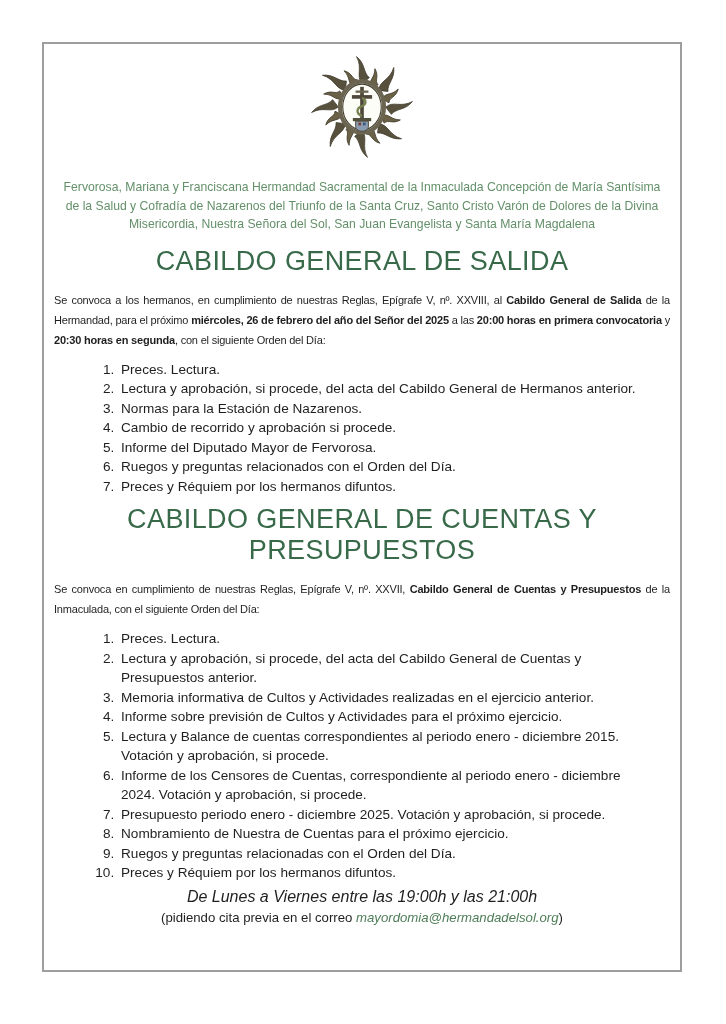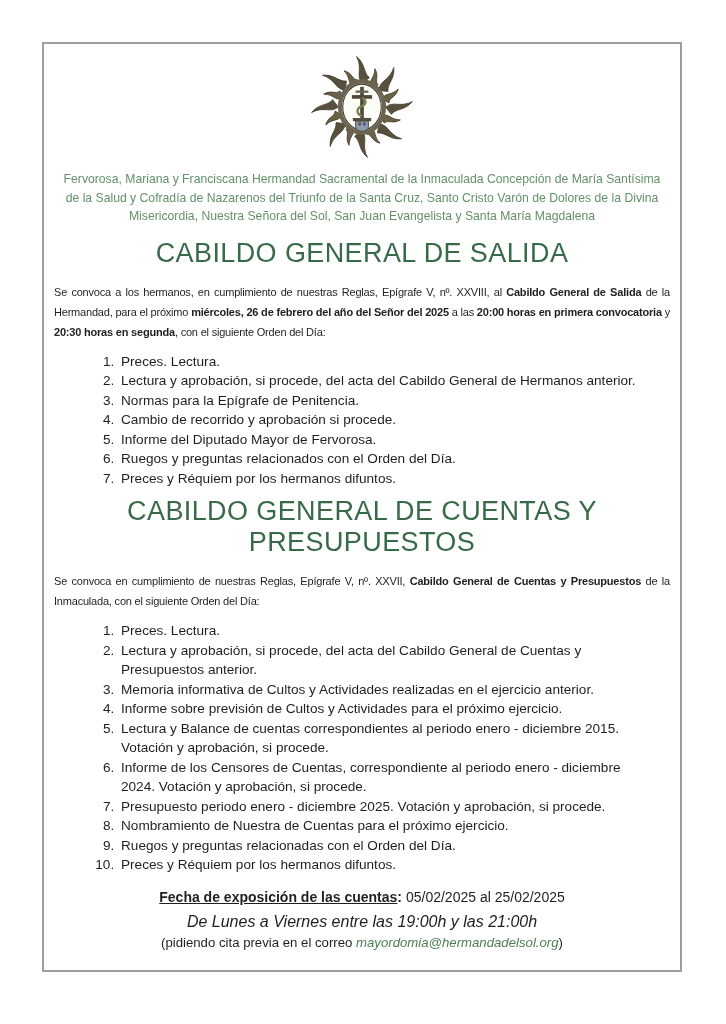--- a/index.html
+++ b/index.html
@@ -15,21 +15,21 @@
   .sheet{position:relative;width:726px;height:1024px;background:#ffffff;overflow:hidden;}
   .frame{
     position:absolute;left:42px;top:42px;width:640px;height:930px;
     border:2px solid var(--border-gray);
     padding:8px 10px 0 10px;
     display:flex;flex-direction:column;align-items:stretch;
     overflow:hidden;
   }
   .emblem-wrap{text-align:center;margin:0;line-height:0;}
   .org-name{
-    margin:8px 2px 0;text-align:center;
+    margin:16px 2px 0;text-align:center;
     font-size:12.2px;line-height:18.5px;color:var(--accent-green);
   }
   h1.doc-title{
     margin:12px 0 0;text-align:center;font-weight:400;
     font-size:27px;line-height:31px;letter-spacing:.4px;
     color:var(--title-green);
   }
   h1.doc-title.second{margin-top:8px;}
   p.intro{
     margin:13px 0 0;text-align:justify;
@@ -97,21 +97,21 @@
 
     <p class="org-name">Fervorosa, Mariana y Franciscana Hermandad Sacramental de la Inmaculada Concepción de María Santísima de la Salud y Cofradía de Nazarenos del Triunfo de la Santa Cruz, Santo Cristo Varón de Dolores de la Divina Misericordia, Nuestra Señora del Sol, San Juan Evangelista y Santa María Magdalena</p>
 
     <h1 class="doc-title">CABILDO GENERAL DE SALIDA</h1>
 
     <p class="intro"><span>Se convoca a los hermanos, en cumplimiento de nuestras Reglas, Epígrafe V, nº. XXVIII, al </span><span class="b">Cabildo General de Salida</span><span> de la Hermandad, para el próximo </span><span class="b">miércoles, 26 de febrero del año del Señor del 2025</span><span> a las </span><span class="b">20:00 horas en primera convocatoria</span><span> y </span><span class="b">20:30 horas en segunda</span><span>, con el siguiente Orden del Día:</span></p>
 
     <ol class="agenda">
         <li>Preces. Lectura.</li>
         <li>Lectura y aprobación, si procede, del acta del Cabildo General de Hermanos anterior.</li>
-        <li>Normas para la Epígrafe de Penitencia.</li>
+        <li>Normas para la Estación de Nazarenos.</li>
         <li>Cambio de recorrido y aprobación si procede.</li>
         <li>Informe del Diputado Mayor de Fervorosa.</li>
         <li>Ruegos y preguntas relacionados con el Orden del Día.</li>
         <li>Preces y Réquiem por los hermanos difuntos.</li>
       </ol>
 
 
     <h1 class="doc-title second">CABILDO GENERAL DE CUENTAS Y PRESUPUESTOS</h1>
 
     <p class="intro"><span>Se convoca en cumplimiento de nuestras Reglas, Epígrafe V, nº. XXVII, </span><span class="b">Cabildo General de Cuentas y Presupuestos</span><span> de la Inmaculada, con el siguiente Orden del Día:</span></p>
@@ -122,20 +122,19 @@
         <li>Memoria informativa de Cultos y Actividades realizadas en el ejercicio anterior.</li>
         <li>Informe sobre previsión de Cultos y Actividades para el próximo ejercicio.</li>
         <li>Lectura y Balance de cuentas correspondientes al periodo enero - diciembre 2015. Votación y aprobación, si procede.</li>
         <li>Informe de los Censores de Cuentas, correspondiente al periodo enero - diciembre 2024. Votación y aprobación, si procede.</li>
         <li>Presupuesto periodo enero - diciembre 2025. Votación y aprobación, si procede.</li>
         <li>Nombramiento de Nuestra de Cuentas para el próximo ejercicio.</li>
         <li>Ruegos y preguntas relacionadas con el Orden del Día.</li>
         <li>Preces y Réquiem por los hermanos difuntos.</li>
       </ol>
 
-    <p class="fecha"><span class="b u">Fecha de exposición de las cuentas</span><span class="b">: </span><span>05/02/2025 al 25/02/2025</span></p>
 
     <p class="schedule">De Lunes a Viernes entre las 19:00h y las 21:00h</p>
 
     <p class="cita"><span>(pidiendo cita previa en el correo </span><span class="email">mayordomia@hermandadelsol.org</span><span>)</span></p>
 
   </div>
 </div>
 
 </body></html>

